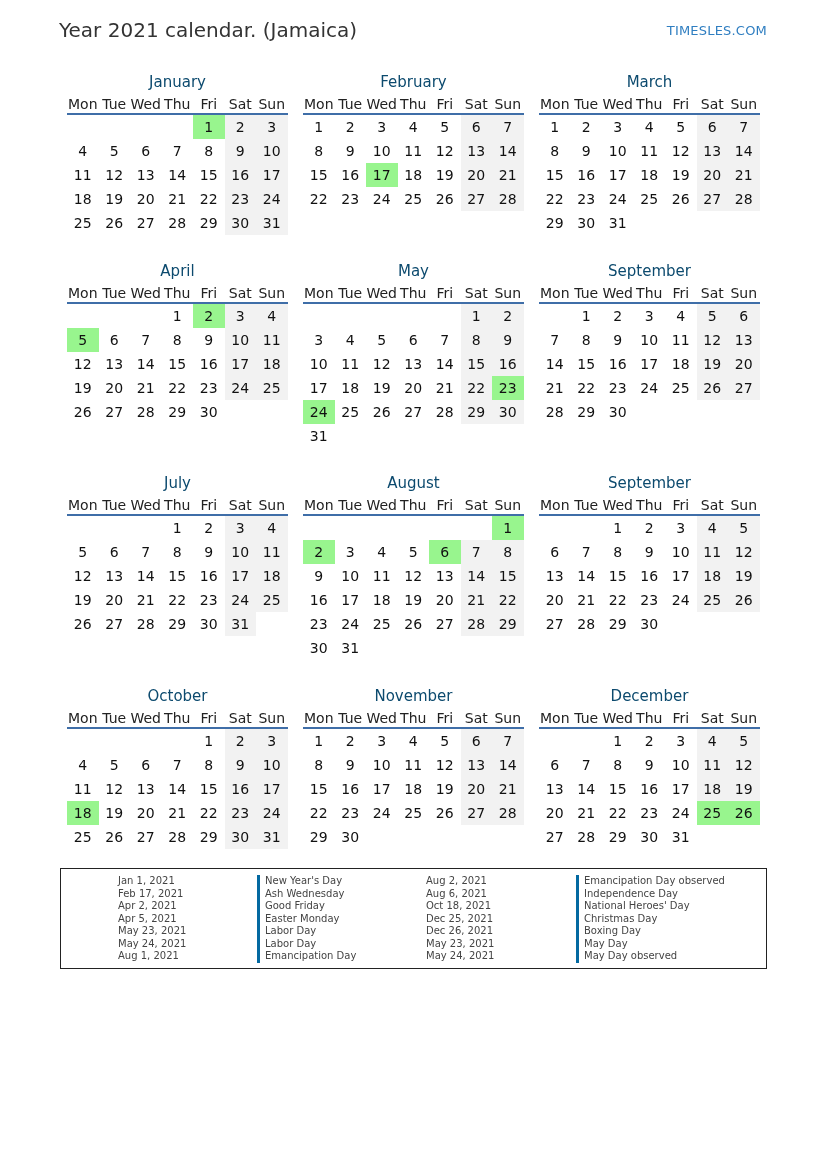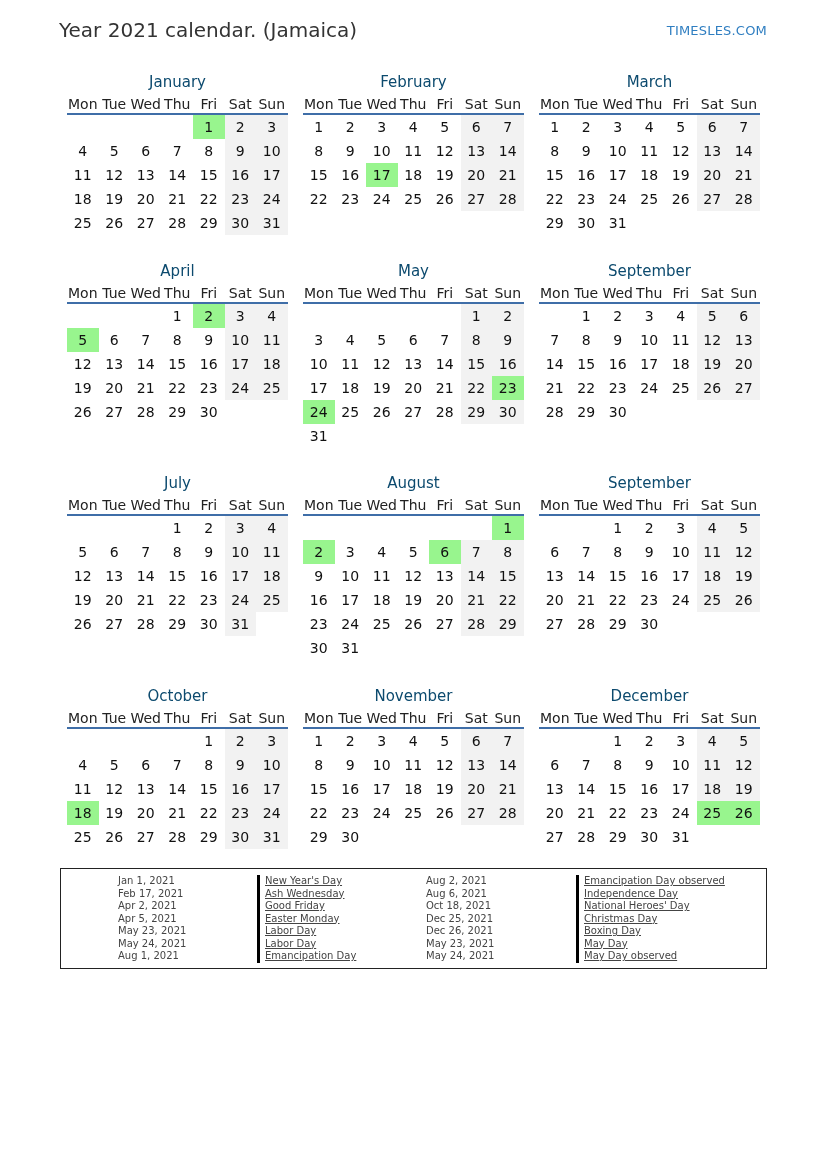--- a/index.html
+++ b/index.html
@@ -11,21 +11,21 @@
   .month-name { text-align:center; font-size:15px; color:#0c4a6e; height:22px; line-height:22px; }
   .dow-row { display:flex; height:18px; line-height:18px; font-size:14px; color:#222; border-bottom:2px solid #3f6ea8; margin-top:2px; }
   .dow { width:31.5px; text-align:center; }
   .week { display:flex; height:24px; }
   .day { width:31.5px; height:24px; line-height:24px; text-align:center; font-size:14px; color:#111; }
   .day.we { background:#f2f2f2; }
   .day.hol { background:#98f58e; }
   .legend { position:absolute; left:60px; top:868px; width:705px; height:99px; border:1.5px solid #222; }
   .leg-col { position:absolute; top:6px; font-size:10px; color:#444; line-height:12.5px;margin-left:47px; }
   .leg-col div { height:12.5px; white-space:nowrap; }
-  .leg-name div { border-left:3px solid #000000; padding-left:5px;text-decoration:underline; }
+  .leg-name div { border-left:3px solid #0369a1; padding-left:5px; }
 </style>
 </head>
 <body>
 
 <div class="title">Year 2021 calendar. (Jamaica)</div>
 <div class="brand">TIMESLES.COM</div>
 
 <div id="cal">
     <div class="month" style="left: 67px; top: 71px;">
       <div class="month-name">January</div>

